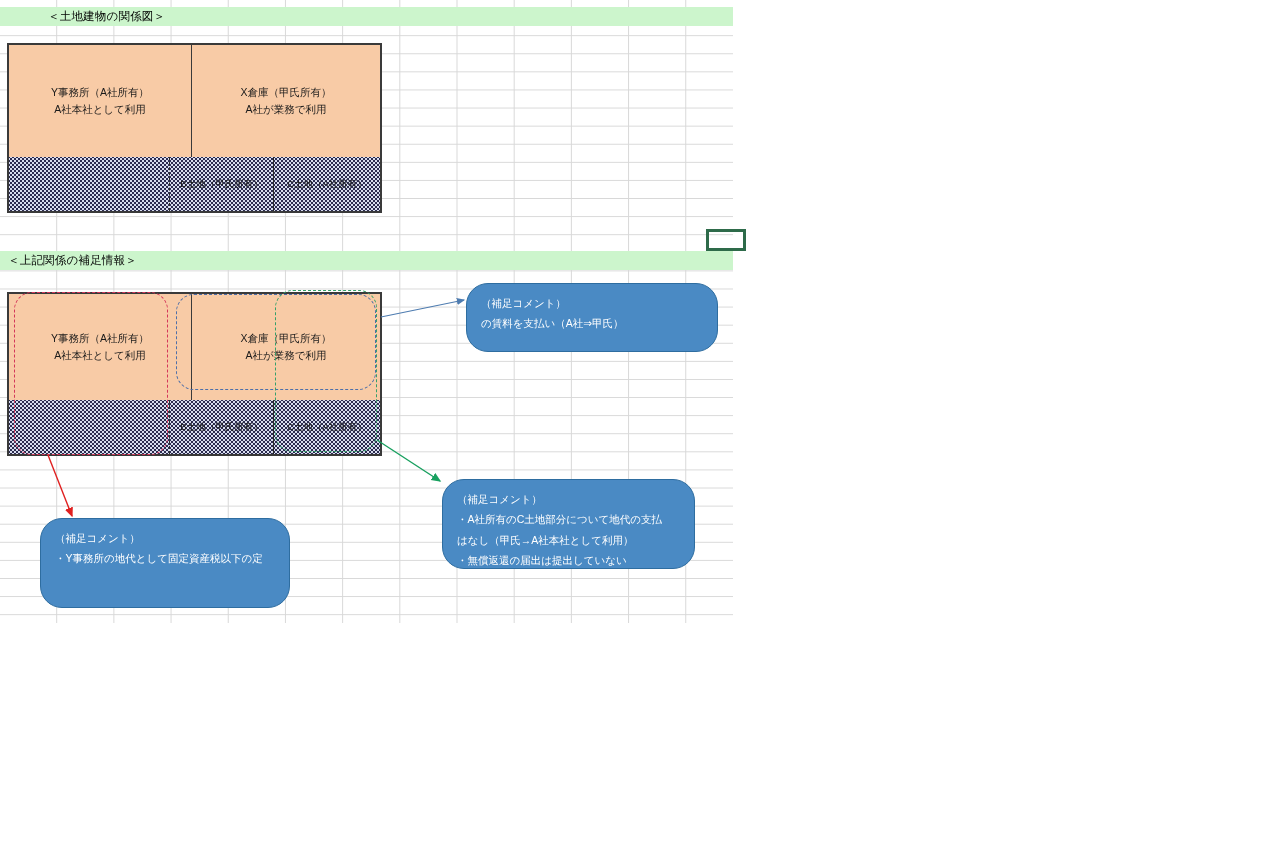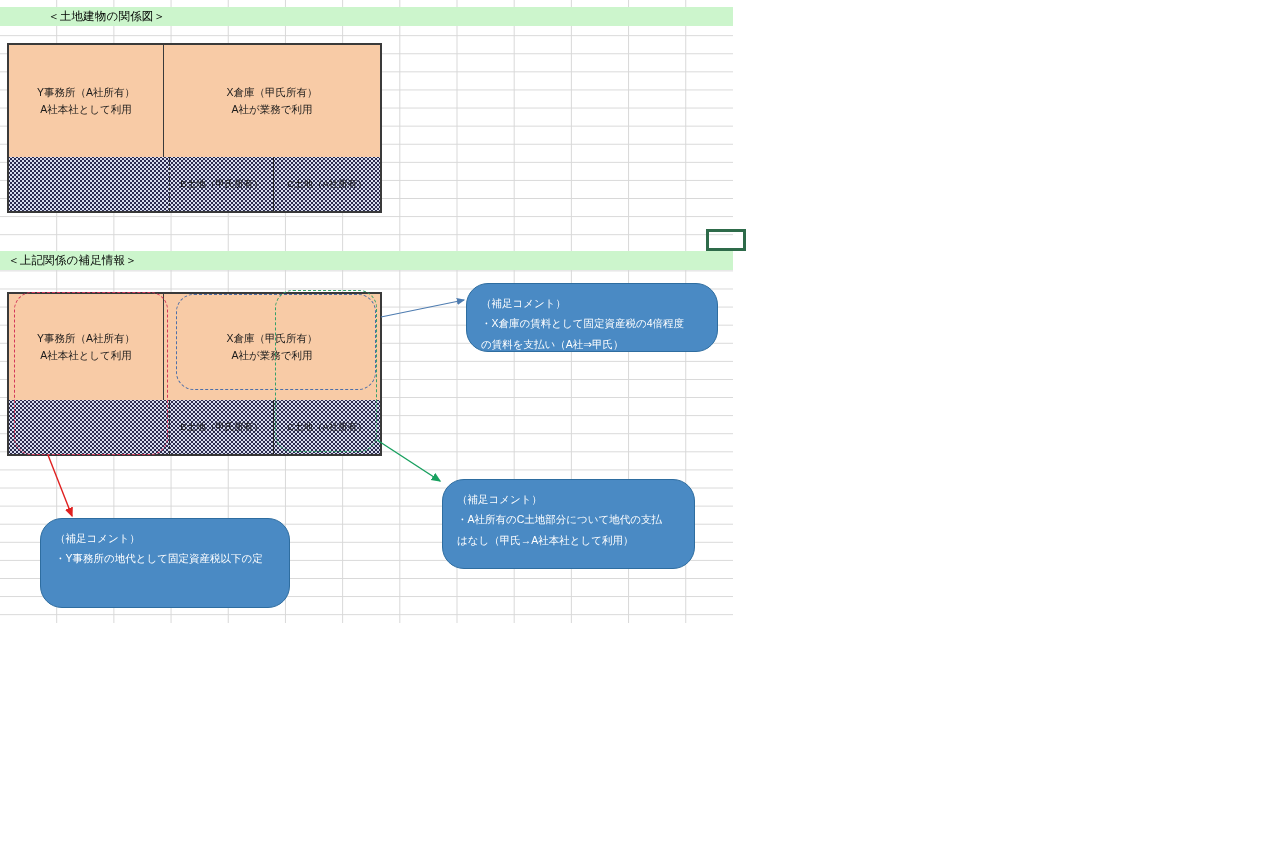--- a/index.html
+++ b/index.html
@@ -72,21 +72,21 @@
     display: flex;
     flex-direction: column;
     align-items: center;
     justify-content: center;
     font-size: 10.5px;
     color: #1a1a1a;
     line-height: 1.65;
     position: relative;
     z-index: 1;
   }
-  .bldg.left  { width: 155px; border-right: 1.5px solid #3a3a3a; }
+  .bldg.left  { width: 183px; border-right: 1.5px solid #3a3a3a; }
   .bldg.right { flex: 1 1 auto; }
   .bldg span { white-space: nowrap; }
 
   .land-row {
     position: absolute;
     left: 0; right: 0; bottom: 0;
     display: flex;
     box-sizing: border-box;
     border-top: 2px solid #3a3a3a;
   }
@@ -237,26 +237,26 @@
       <path d="M0,0 L7,3 L0,6 z" fill="#e02020"></path>
     </marker>
   </defs>
   <line x1="381" y1="317" x2="464" y2="300" stroke="#4e7cb0" stroke-width="1.2" marker-end="url(#ah-blue)"></line>
   <line x1="377" y1="440" x2="440" y2="481" stroke="#18a05f" stroke-width="1.4" marker-end="url(#ah-green)"></line>
   <line x1="48" y1="455" x2="72" y2="516" stroke="#e02020" stroke-width="1.4" marker-end="url(#ah-red)"></line>
 </svg>
 
 <div class="callout" id="callout-x">
   <span class="line">（補足コメント）</span>
-  <span class="line">・X倉庫の賃料として固定資産税の4倍程度</span>
   <span class="line">の賃料を支払い（A社⇒甲氏）</span>
 </div>
 
 <div class="callout" id="callout-c">
   <span class="line">（補足コメント）</span>
   <span class="line">・A社所有のC土地部分について地代の支払</span>
   <span class="line">はなし（甲氏→A社本社として利用）</span>
+  <span class="line">・無償返還の届出は提出していない</span>
 </div>
 
 <div class="callout" id="callout-y">
   <span class="line">（補足コメント）</span>
   <span class="line">・Y事務所の地代として固定資産税以下の定</span>
 </div>
 
 </body></html>

